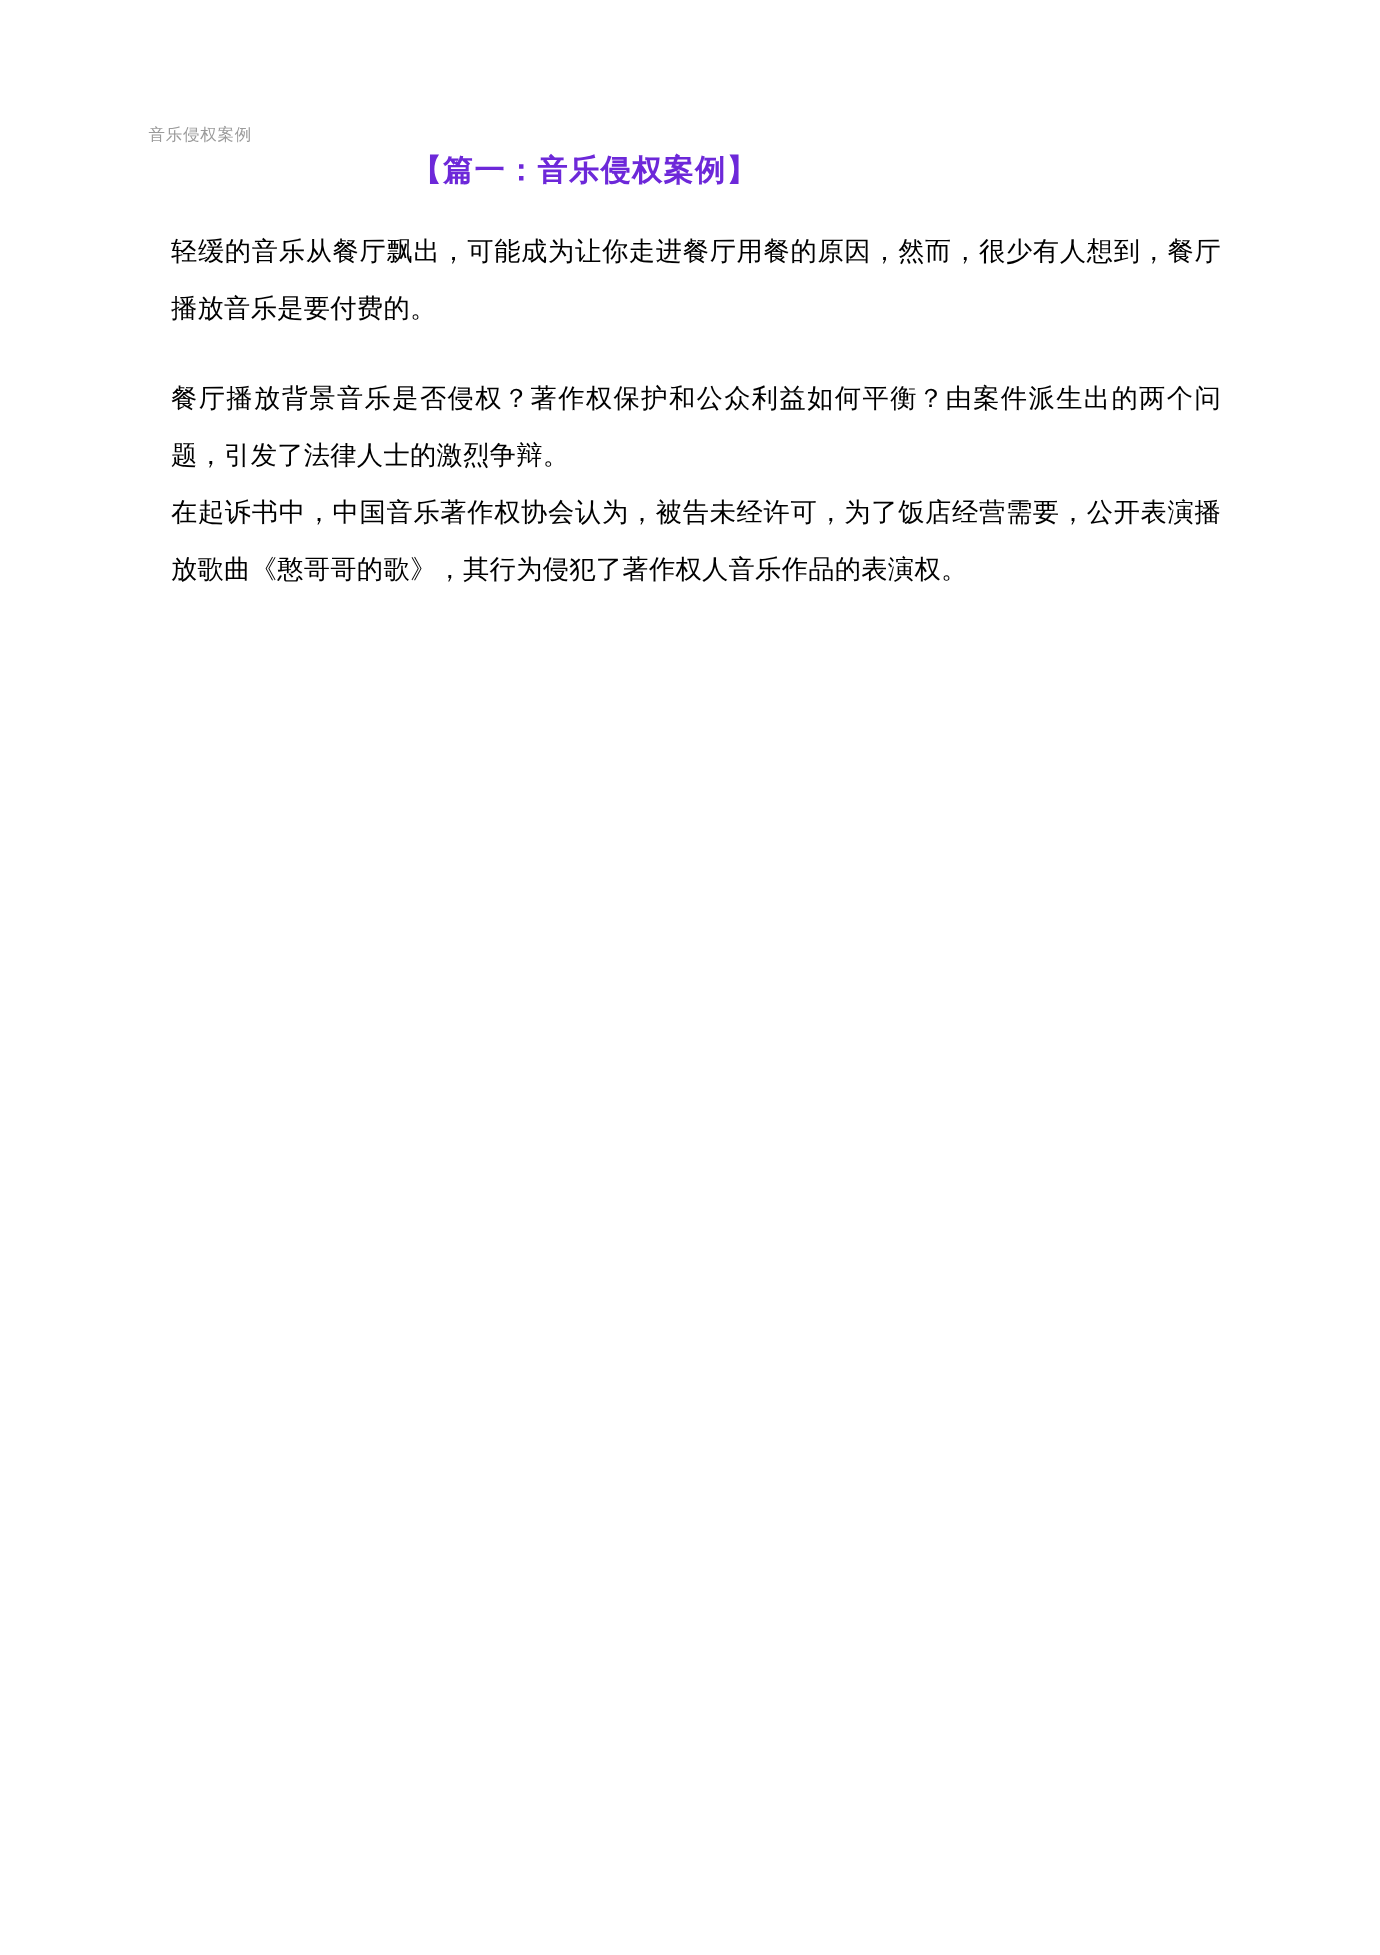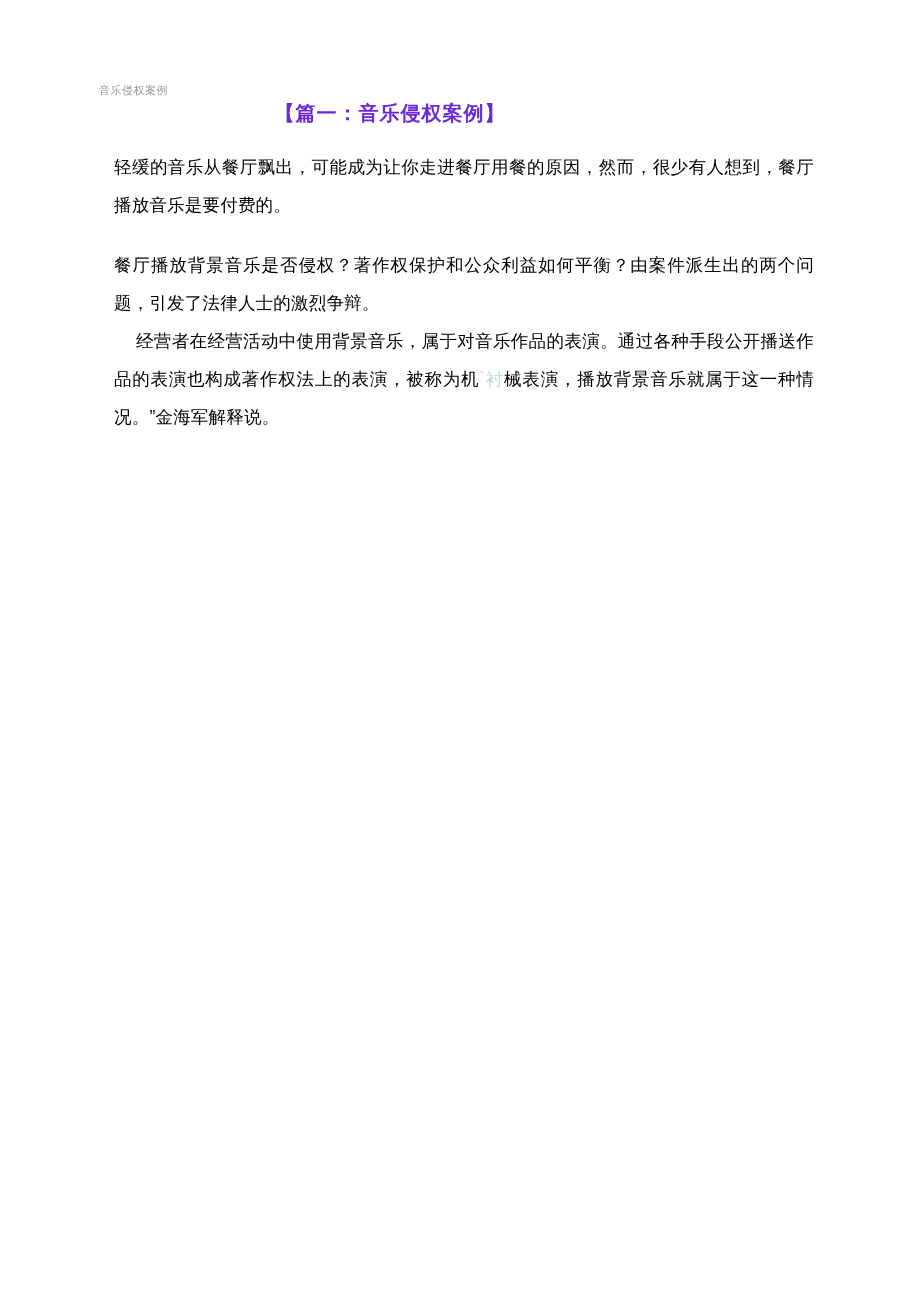--- a/index.html
+++ b/index.html
@@ -75,16 +75,16 @@
 
 <div class="page">
 
   <div class="header-note">音乐侵权案例</div>
 
   <div class="doc-title">【篇一：音乐侵权案例】</div>
 
   <div class="body-area">
     <p class="para">轻缓的音乐从餐厅飘出，可能成为让你走进餐厅用餐的原因，然而，很少有人想到，餐厅播放音乐是要付费的。</p>
     <p class="para tight">餐厅播放背景音乐是否侵权？著作权保护和公众利益如何平衡？由案件派生出的两个问题，引发了法律人士的激烈争辩。</p>
-    <p class="para indent"><span>经营者在经营活动中使用背景音乐，属于对音乐作品的表演。通过各种手段公开播送作品的表演也构成著作权法上的表演，被称为机</span><span class="grey-mark">`衬</span><span>械表演，播放背景音乐就属于这一种情况。”金海军解释说。</span></p>
+    <p class="para">在起诉书中，中国音乐著作权协会认为，被告未经许可，为了饭店经营需要，公开表演播放歌曲《憨哥哥的歌》，其行为侵犯了著作权人音乐作品的表演权。</p>
   </div>
 
 </div>
 
 </body></html>

